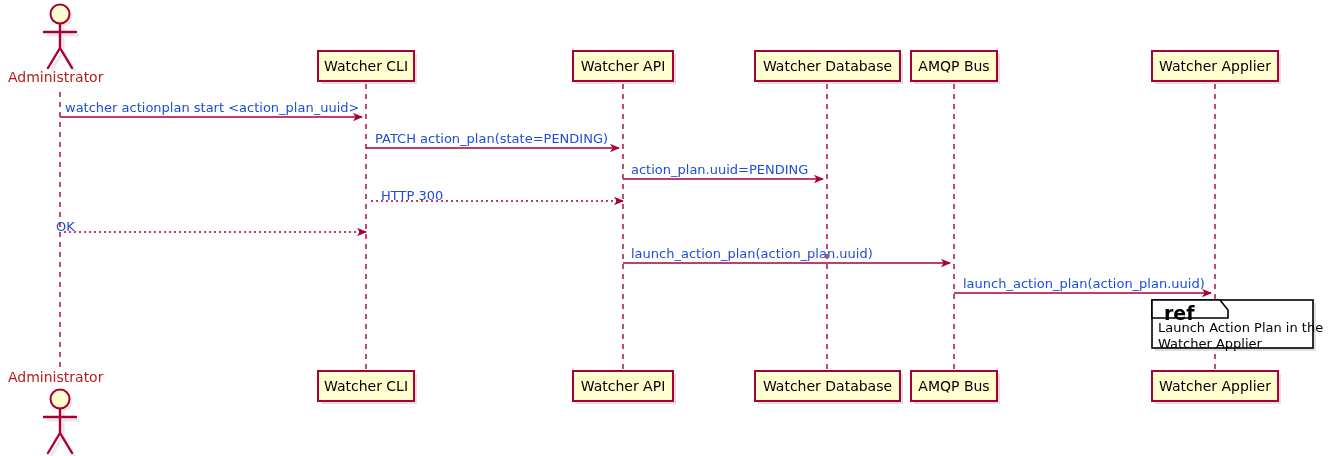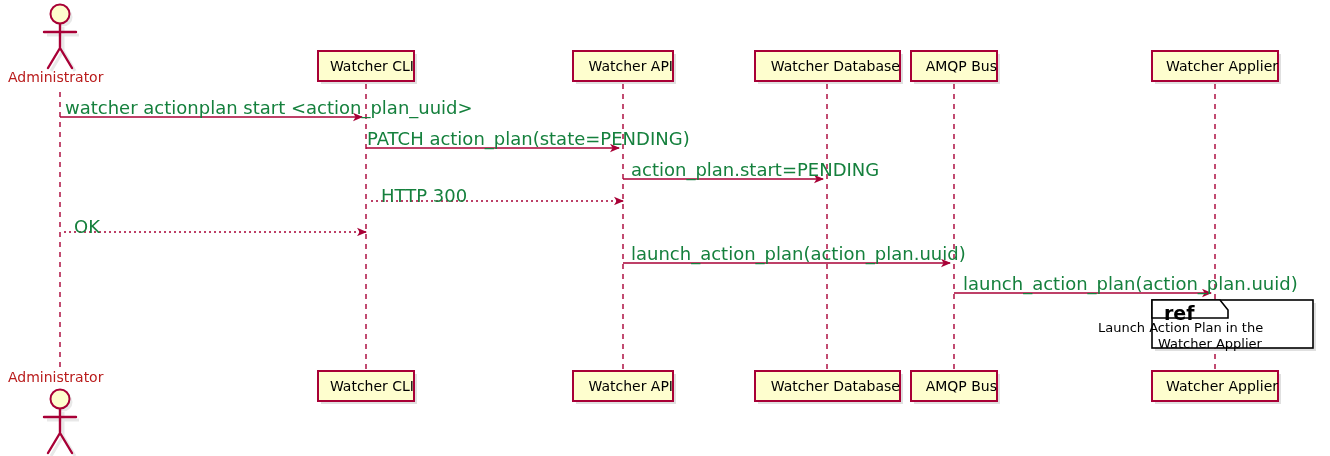--- a/index.html
+++ b/index.html
@@ -17,32 +17,32 @@
   #diagram {
     position: absolute;
     left: 0;
     top: 0;
     width: 1330px;
     height: 456px;
   }
   .msg-label {
     position: absolute;
     font-family: "DejaVu Sans", sans-serif;
-    font-size: 18px;
-    color: #15803d;
+    font-size: 13px;
+    color: #1d4ed8;
     white-space: nowrap;
     line-height: 15px;
   }
   .part-label {
     position: absolute;
     font-family: "DejaVu Sans", sans-serif;
     font-size: 14px;
     color: #000000;
     white-space: nowrap;
-    text-align: right;
+    text-align: center;
     line-height: 18px;
   }
   .actor-label {
     position: absolute;
     font-family: "DejaVu Sans", sans-serif;
     font-size: 14px;
     color: #b91c1c;
     white-space: nowrap;
   }
   .ref-kw {
@@ -171,23 +171,23 @@
   <div class="part-label" style="left:911px; top:57px; width:86px;">AMQP Bus</div>
   <div class="part-label" style="left:1152px; top:57px; width:126px;">Watcher Applier</div>
 
   <div class="part-label" style="left:318px; top:377px; width:96px;">Watcher CLI</div>
   <div class="part-label" style="left:573px; top:377px; width:100px;">Watcher API</div>
   <div class="part-label" style="left:755px; top:377px; width:145px;">Watcher Database</div>
   <div class="part-label" style="left:911px; top:377px; width:86px;">AMQP Bus</div>
   <div class="part-label" style="left:1152px; top:377px; width:126px;">Watcher Applier</div>
 
   <div class="msg-label" style="left:65px; top:100px;">watcher actionplan start &lt;action_plan_uuid&gt;</div>
-  <div class="msg-label" style="left:367px; top:131px;">PATCH action_plan(state=PENDING)</div>
-  <div class="msg-label" style="left:631px; top:162px;">action_plan.start=PENDING</div>
+  <div class="msg-label" style="left:375px; top:131px;">PATCH action_plan(state=PENDING)</div>
+  <div class="msg-label" style="left:631px; top:162px;">action_plan.uuid=PENDING</div>
   <div class="msg-label" style="left:381px; top:188px;">HTTP 300</div>
-  <div class="msg-label" style="left:74px; top:219px;">OK</div>
+  <div class="msg-label" style="left:56px; top:219px;">OK</div>
   <div class="msg-label" style="left:631px; top:246px;">launch_action_plan(action_plan.uuid)</div>
   <div class="msg-label" style="left:963px; top:276px;">launch_action_plan(action_plan.uuid)</div>
 
   <div class="ref-kw" style="left:1164px; top:302px;">ref</div>
-  <div class="ref-text" style="left:1098px; top:320px;">Launch Action Plan in the</div>
+  <div class="ref-text" style="left:1158px; top:320px;">Launch Action Plan in the</div>
   <div class="ref-text" style="left:1158px; top:336px;">Watcher Applier</div>
 </div>
 
 </body></html>

